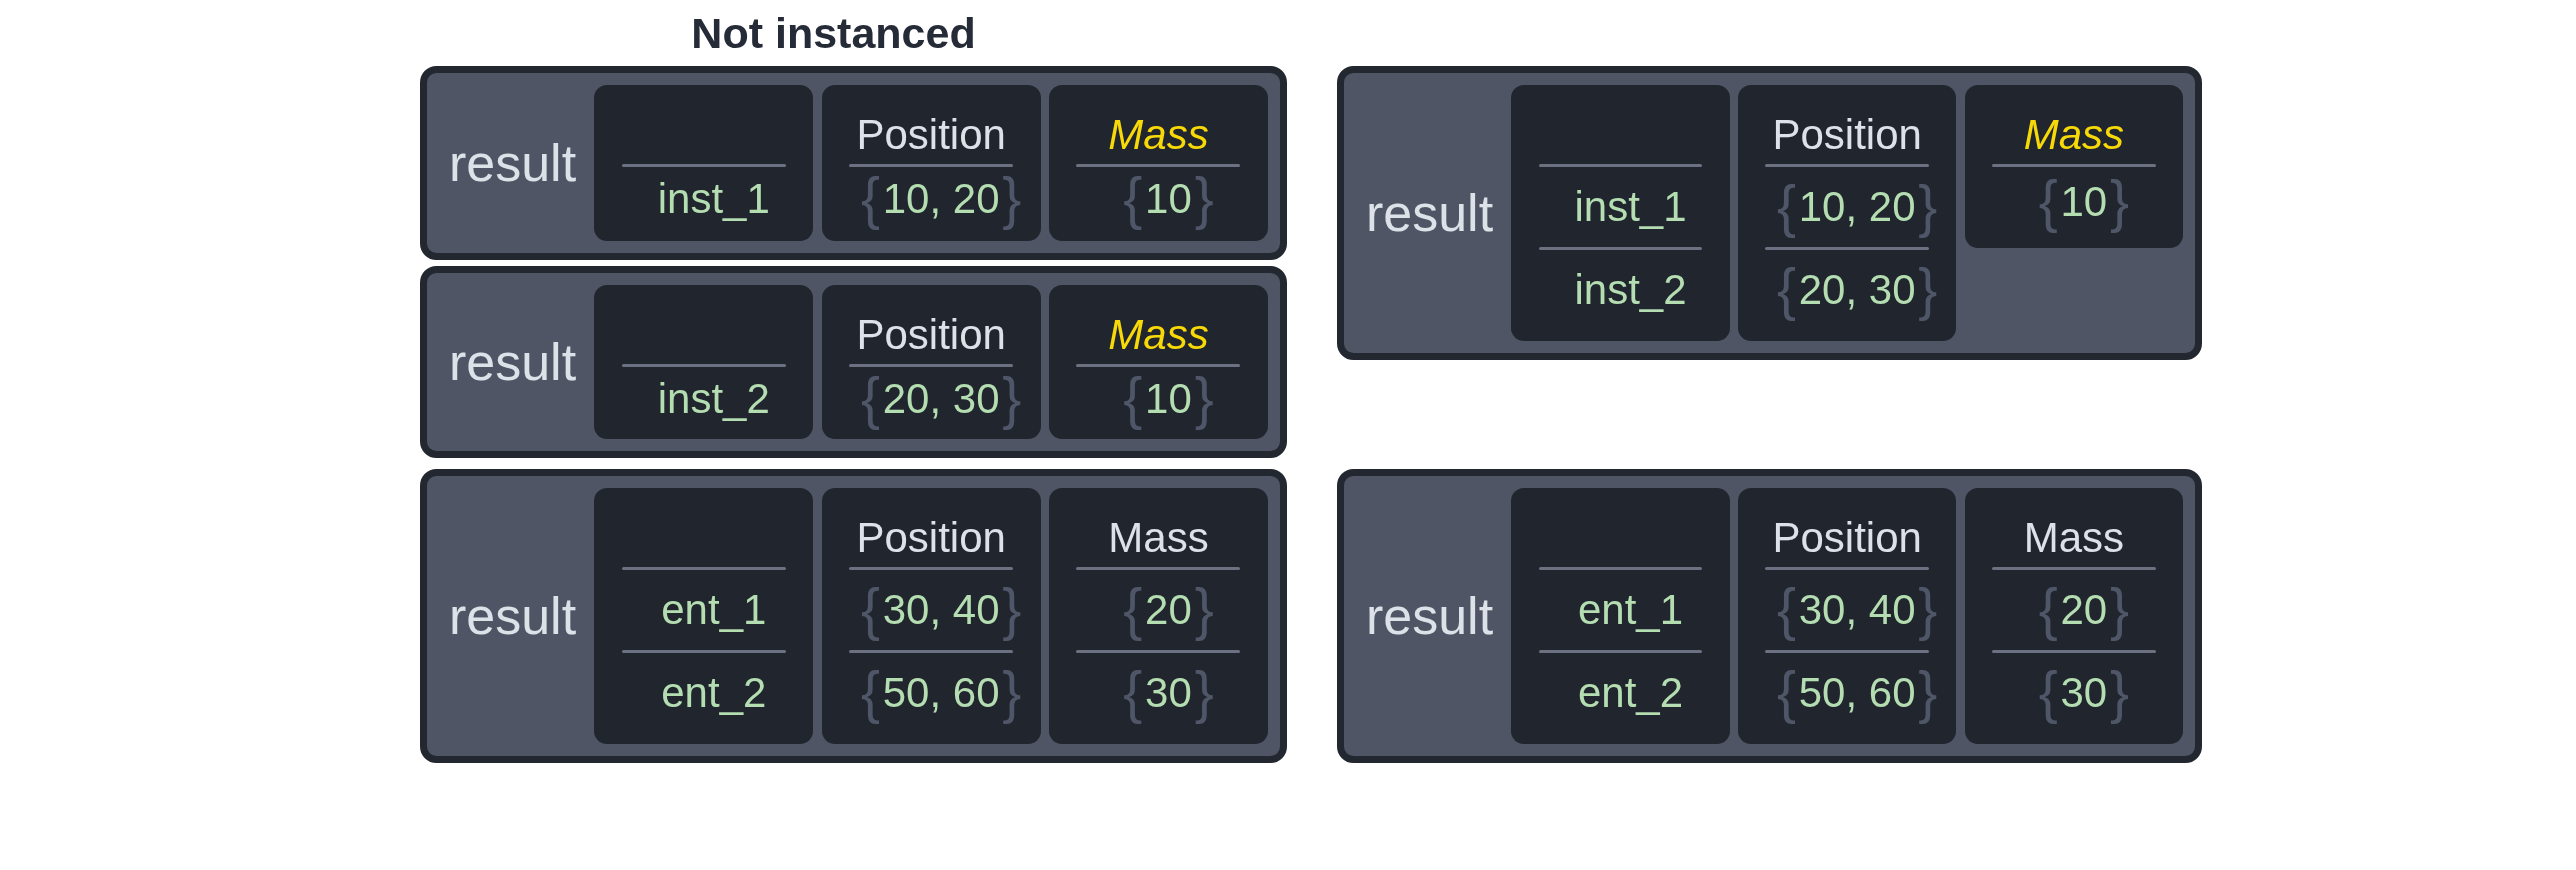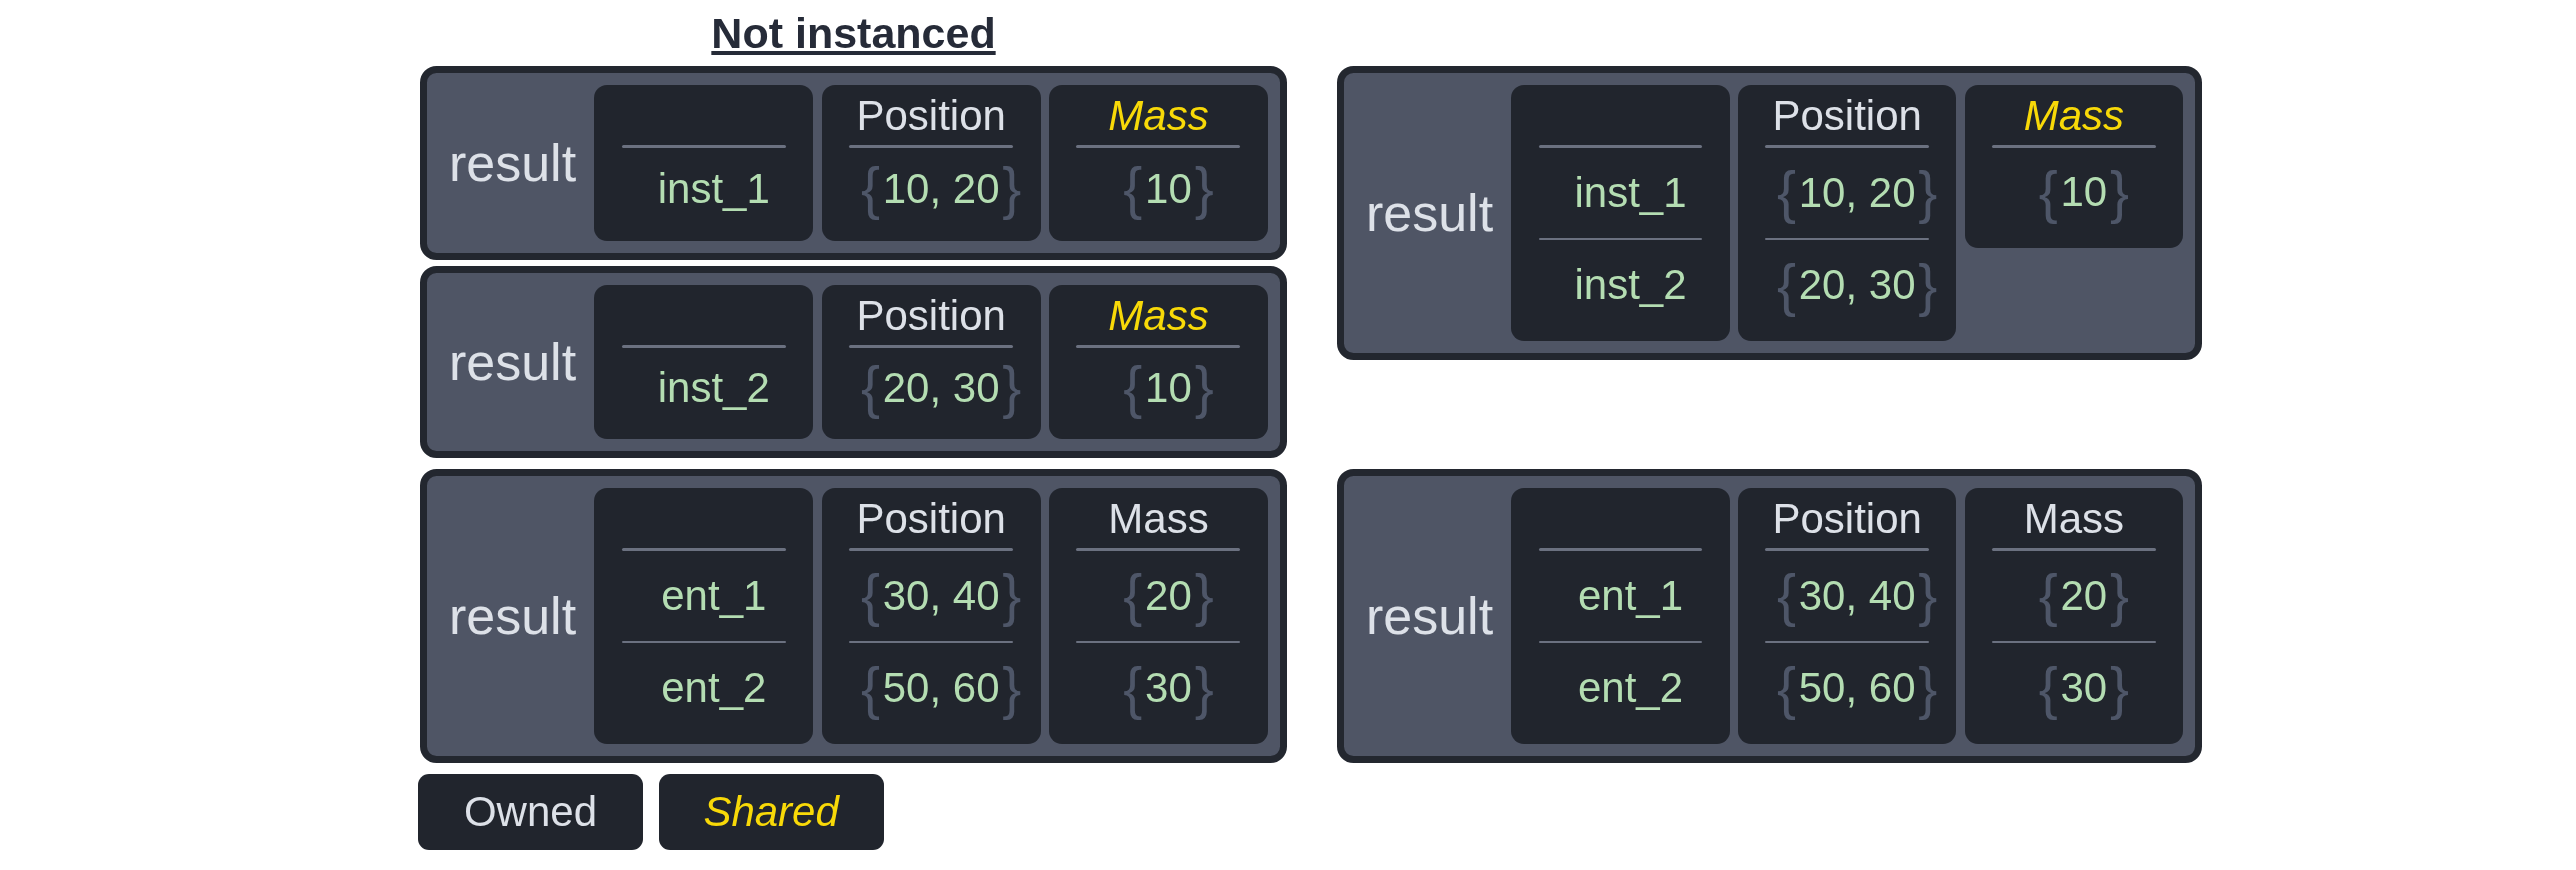--- a/index.html
+++ b/index.html
@@ -18,21 +18,21 @@
   .title {
     position: absolute;
     top: 7.3px;
     height: 53px;
     line-height: 53px;
     text-align: center;
     font-size: 43px;
     font-weight: 700;
     color: var(--title, #262b38);
   }
-  #title-left  { left: 420px;  width: 867px; text-decoration: underline; }
+  #title-left  { left: 400px;  width: 867px; }
   #title-right { left: 1337px; width: 865px; }
 
   .qtable {
     position: absolute;
     box-sizing: border-box;
     display: flex;
     gap: 8.3px;
     padding: 12px;
     background: var(--table-bg, #4f5565);
     border: 7.3px solid var(--table-border, #23272f);
@@ -52,21 +52,21 @@
     font-size: 52px;
     color: var(--text-light, #dde1e8);
   }
   .cell {
     flex: 1 1 0;
     box-sizing: border-box;
     background: var(--cell-bg, #21252d);
     border-radius: 13px;
     display: flex;
     flex-direction: column;
-    padding: 1px 0 11px 0;
+    padding: 20px 0 11px 0;
     min-width: 0;
   }
   .cell.short {
     align-self: flex-start;
     height: 163px;
   }
   .cell-header {
     flex: 0 0 59px;
     display: flex;
     align-items: center;
@@ -311,19 +311,15 @@
         </div>
         <div class="divider"></div>
         <div class="cell-row">
           <span class="brace">{</span>
           <span class="val">30</span>
           <span class="brace">}</span>
         </div>
       </div>
     </div>
 
-  <div class="legend">
-    <div class="legend-chip">Owned</div>
-    <div class="legend-chip shared">Shared</div>
-  </div>
 
 </div>
 
 
 </body></html>

